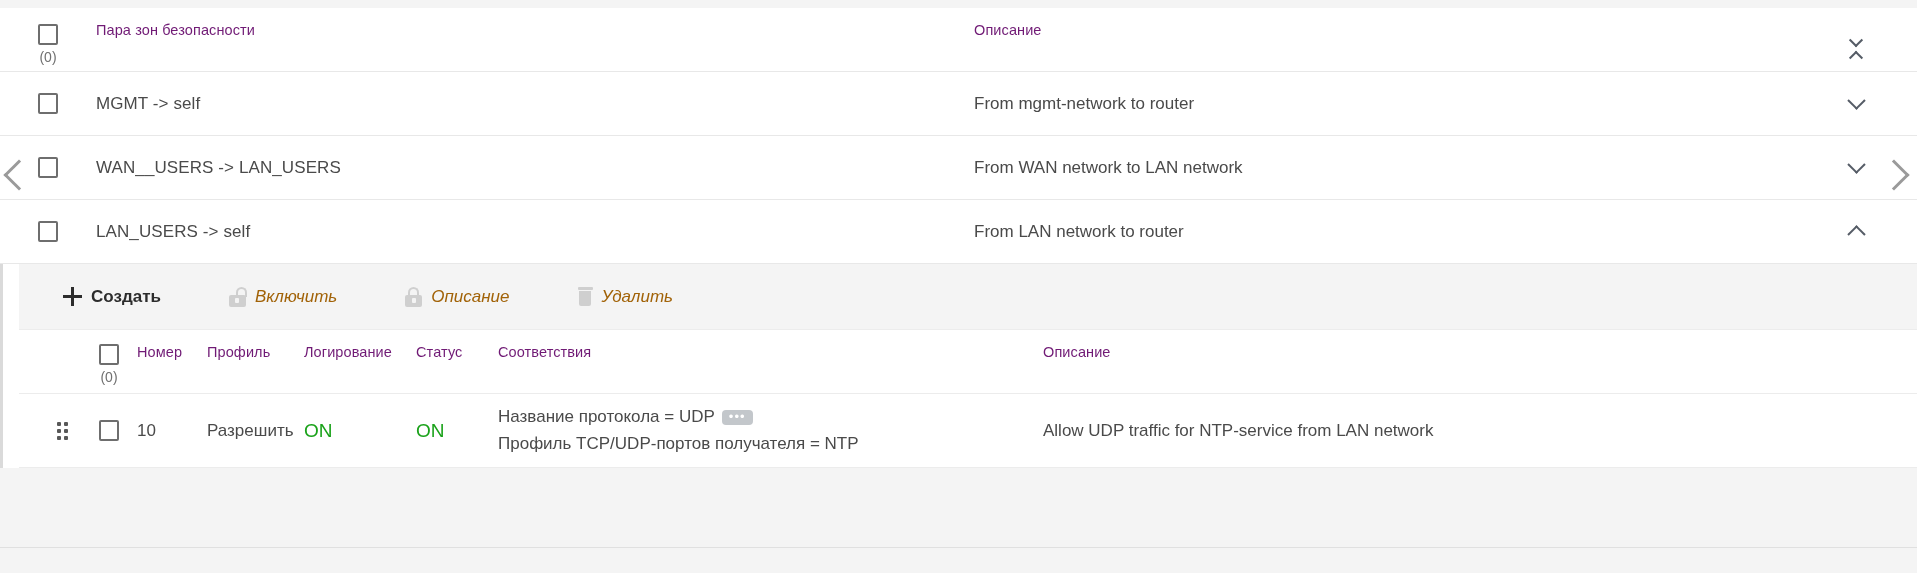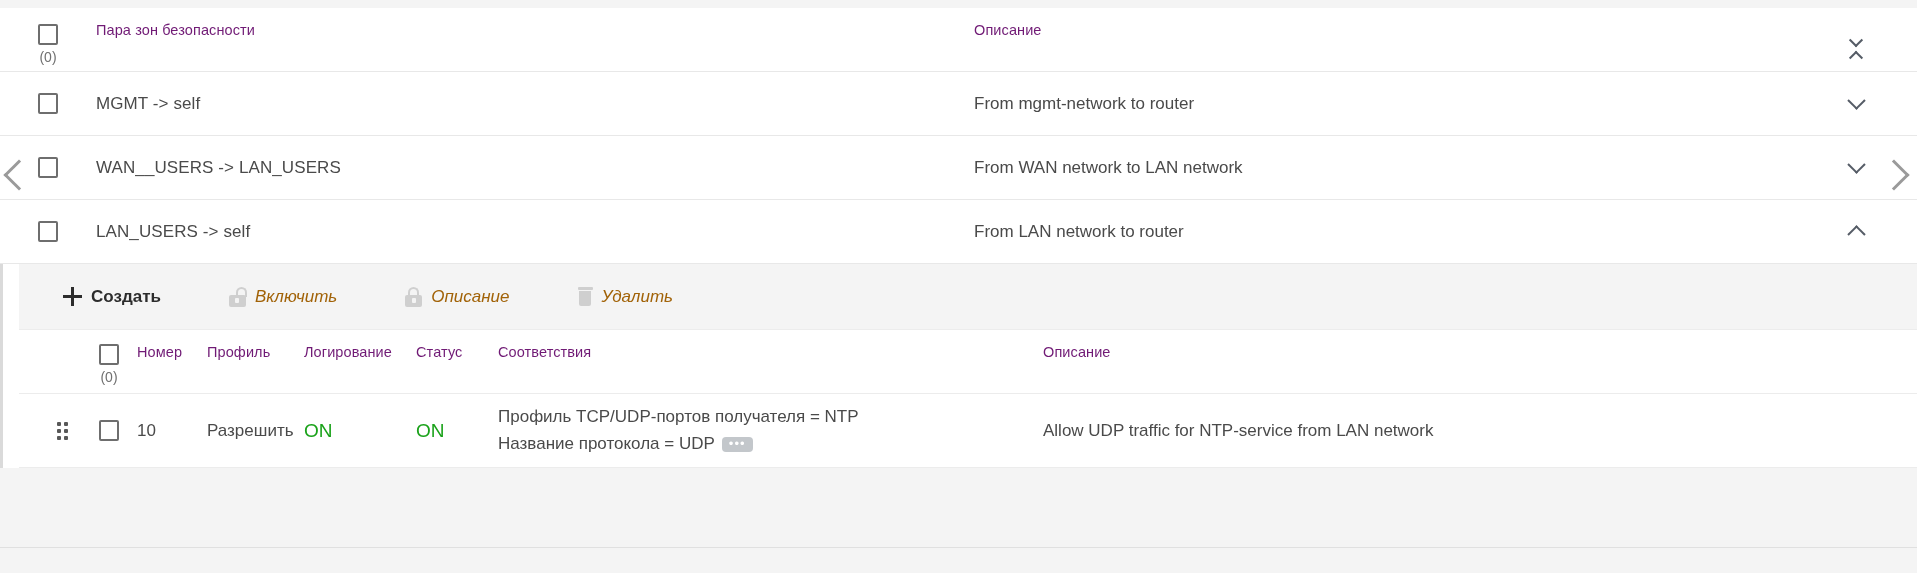--- a/index.html
+++ b/index.html
@@ -373,22 +373,22 @@
             </span>
           </div>
           <div class="c-check">
             <span class="checkbox"></span>
           </div>
           <div class="c-num cell-txt">10</div>
           <div class="c-act cell-txt">Разрешить</div>
           <div class="c-log cell-on">ON</div>
           <div class="c-stat cell-on">ON</div>
           <div class="c-match">
+            <div class="match-line"><span>Название протокола = UDP</span><span class="badge-dots">•••</span></div>
             <div class="match-line">Профиль TCP/UDP-портов получателя = NTP</div>
-            <div class="match-line"><span>Название протокола = UDP</span><span class="badge-dots">•••</span></div>
           </div>
           <div class="c-desc cell-txt">Allow UDP traffic for NTP-service from LAN network</div>
         </div>
 
       </div>
     </div>
   </div>
 
   <div class="side-arrow left">
     <span class="arrow-glyph"></span>

